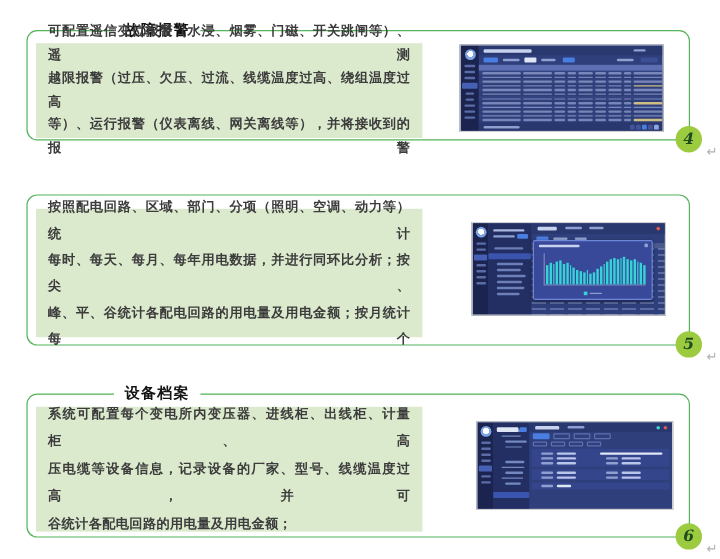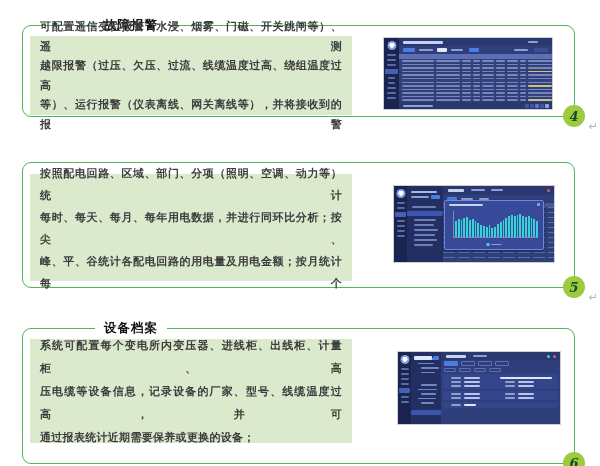--- a/index.html
+++ b/index.html
@@ -2,21 +2,21 @@
 <html><head>
 <meta charset="utf-8">
 <style>
   html,body{margin:0;padding:0;}
   body{width:600px;height:466px;background:#ffffff;font-family:"Liberation Sans","DejaVu Sans",sans-serif;position:relative;overflow:hidden;}
 
   
   .card{position:absolute;left:22px;width:553px;border:1.5px solid #53b45a;border-radius:9px;box-sizing:border-box;background:#ffffff;}
   .card.c1{top:25px;height:92px;}
   .card.c2{top:162px;height:126px;}
-  .card.c3{top:328px;height:136px;}
+  .card.c3{top:328px;height:120px;}
   .card-title{position:absolute;top:-9px;left:72px;background:#ffffff;padding:0 9px;font-size:12.5px;font-weight:bold;color:#151515;line-height:17px;letter-spacing:1px;}
   .text-block{position:absolute;left:7px;width:322px;background:#dbe9cd;display:flex;flex-direction:column;justify-content:center;box-sizing:border-box;padding:0 10px;}
   .tb1{top:10px;height:79px;}
   .tb2{top:11px;height:107px;}
   .tb3{top:10px;height:104px;}
   .tl{font-size:11px;font-weight:700;color:#3c3c3c;letter-spacing:.3px;white-space:nowrap;}
   .tb1 .tl{line-height:19.5px;}
   .tb2 .tl{line-height:22px;}
   .tb3 .tl{line-height:23px;}
   .tl.j{text-align:justify;text-align-last:justify;white-space:normal;}
@@ -364,21 +364,21 @@
 
   <div class="num">5</div>
   <span class="pmark">↵</span>
 </section>
 
 <section class="card c3">
   <div class="card-title">设备档案</div>
   <div class="text-block tb3">
     <div class="tl j">系统可配置每个变电所内变压器、进线柜、出线柜、计量柜、高</div>
     <div class="tl j">压电缆等设备信息，记录设备的厂家、型号、线缆温度过高，并可</div>
-    <div class="tl">通过报表统计近期需要保养或更换的设备；</div>
+    <div class="tl">谷统计各配电回路的用电量及用电金额；</div>
   </div>
 
   <div class="thumb t3">
     <div class="rail">
       <span class="logo"></span>
       <span class="mbar" style="width:8px;margin-top:16px"></span>
       <span class="mbar" style="width:8px"></span>
       <span class="mbar" style="width:8px"></span>
       <span class="mbar" style="width:8px"></span>
       <span class="mhl" style="width:11px"></span>

